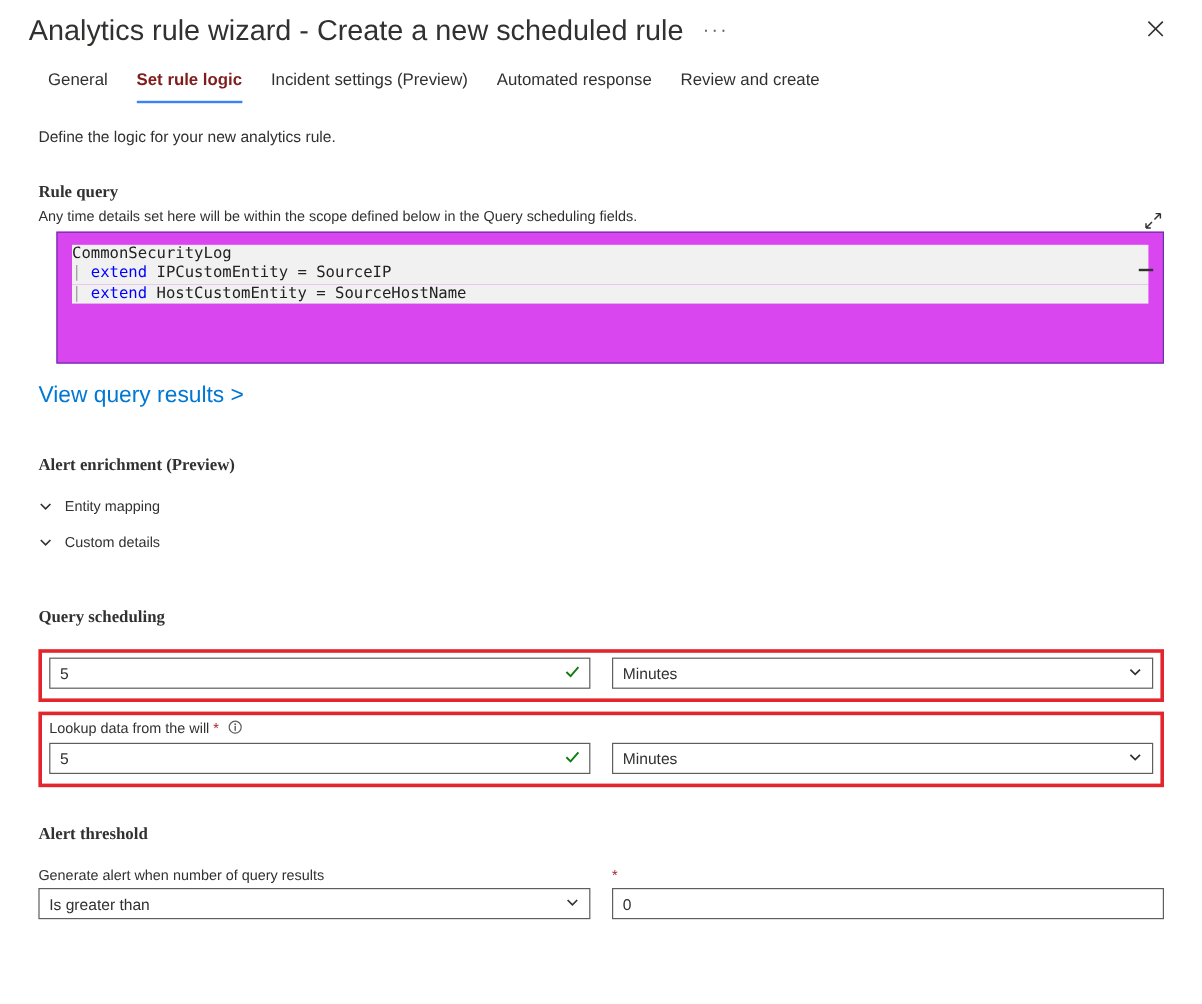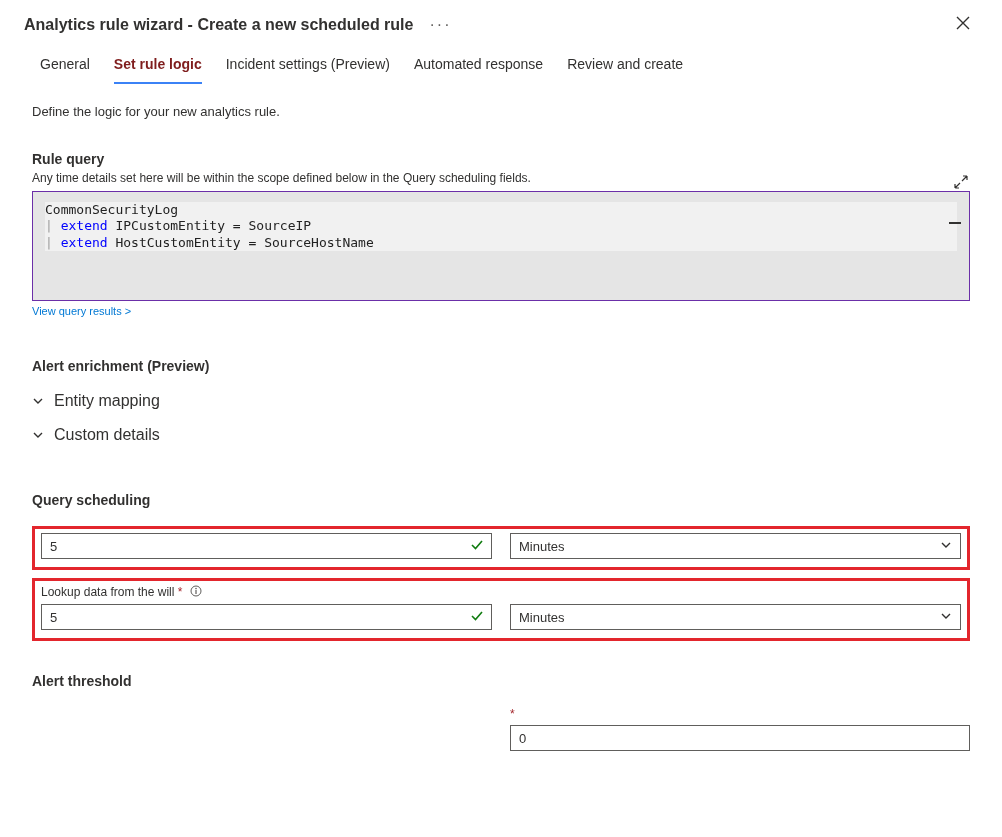--- a/index.html
+++ b/index.html
@@ -14,22 +14,22 @@
   .panel {
     padding: 0;
     position: relative;
   }
   .header {
     display: flex;
     align-items: center;
     padding: 12px 24px 4px 24px;
   }
   .header-title {
-    font-size: 16px;
-    font-weight: 700;
+    font-size: 24px;
+    font-weight: 400;
     color: #323130;
     flex: 0 0 auto;
   }
   .header-ellipsis {
     font-size: 16px;
     color: #605e5c;
     margin-left: 16px;
     letter-spacing: 2px;
   }
   .close-btn {
@@ -63,76 +63,78 @@
   .intro {
     font-size: 13px;
     color: #323130;
     margin-bottom: 32px;
   }
   .section-title {
     font-size: 14px;
     font-weight: 600;
     color: #323130;
     margin-bottom: 4px;
+    font-family: Liberation Serif, serif;
   }
   .section-sub {
     font-size: 12px;
     color: #323130;
     margin-bottom: 6px;
   }
   .query-area {
     position: relative;
   }
   .expand-icon {
     position: absolute;
     right: 2px;
     top: -16px;
     cursor: pointer;
   }
   .query-box {
     border: 1px solid #6b2fa8;
-    background: #e5e5e5;
+    background: #d946ef;
     padding: 10px 12px;
     font-family: Consolas, Menlo, monospace;
     font-size: 13px;
     line-height: 1.25;
     min-height: 110px;
     position: relative;
+    margin-left: 15px;
   }
   .query-line { white-space: pre; }
   .tok-id { color: #222; }
   .tok-pipe { color: #a0a0a0; }
   .tok-kw { color: #0000ff; }
   .tok-assign { color: #222; }
   .hl-line {
     background: #f1f1f1;
   }
   .query-caret {
     position: absolute;
     right: 8px;
     top: 30px;
     width: 12px;
     height: 2px;
     background: #323130;
   }
   .link {
     color: #0078d4;
-    font-size: 11px;
-    margin-top: 4px;
+    font-size: 19px;
+    margin-top: 16px;
     display: inline-block;
     cursor: pointer;
   }
   .spacer-lg { height: 40px; }
   .spacer-md { height: 24px; }
   .expander-row {
     display: flex;
     align-items: center;
     gap: 10px;
     padding: 8px 0;
-    font-size: 16px;
+    font-size: 12px;
     color: #323130;
     cursor: pointer;
   }
   .chev {
     display: inline-block;
   }
   .chev svg { display:block; }
   .field-label {
     font-size: 12px;
     color: #323130;
@@ -310,20 +312,27 @@
     </div>
 
     <div class="spacer-md"></div>
 
     
     <div class="section-title">Alert threshold</div>
     <div style="height:14px"></div>
 
     <div class="threshold-row">
       <div class="col">
+        <div class="field-label">Generate alert when number of query results</div>
+        <div class="select">
+          <span>Is greater than</span>
+          <span class="caret"><svg width="12" height="12" viewBox="0 0 12 12">
+                <path d="M2 4 L6 8 L10 4" stroke="#323130" stroke-width="1.4" fill="none"></path>
+              </svg></span>
+        </div>
       </div>
       <div class="col">
         <div class="field-label">
           <span class="req">*</span>
         </div>
         <div class="input">
           <span>0</span>
           <span></span>
         </div>
       </div>

